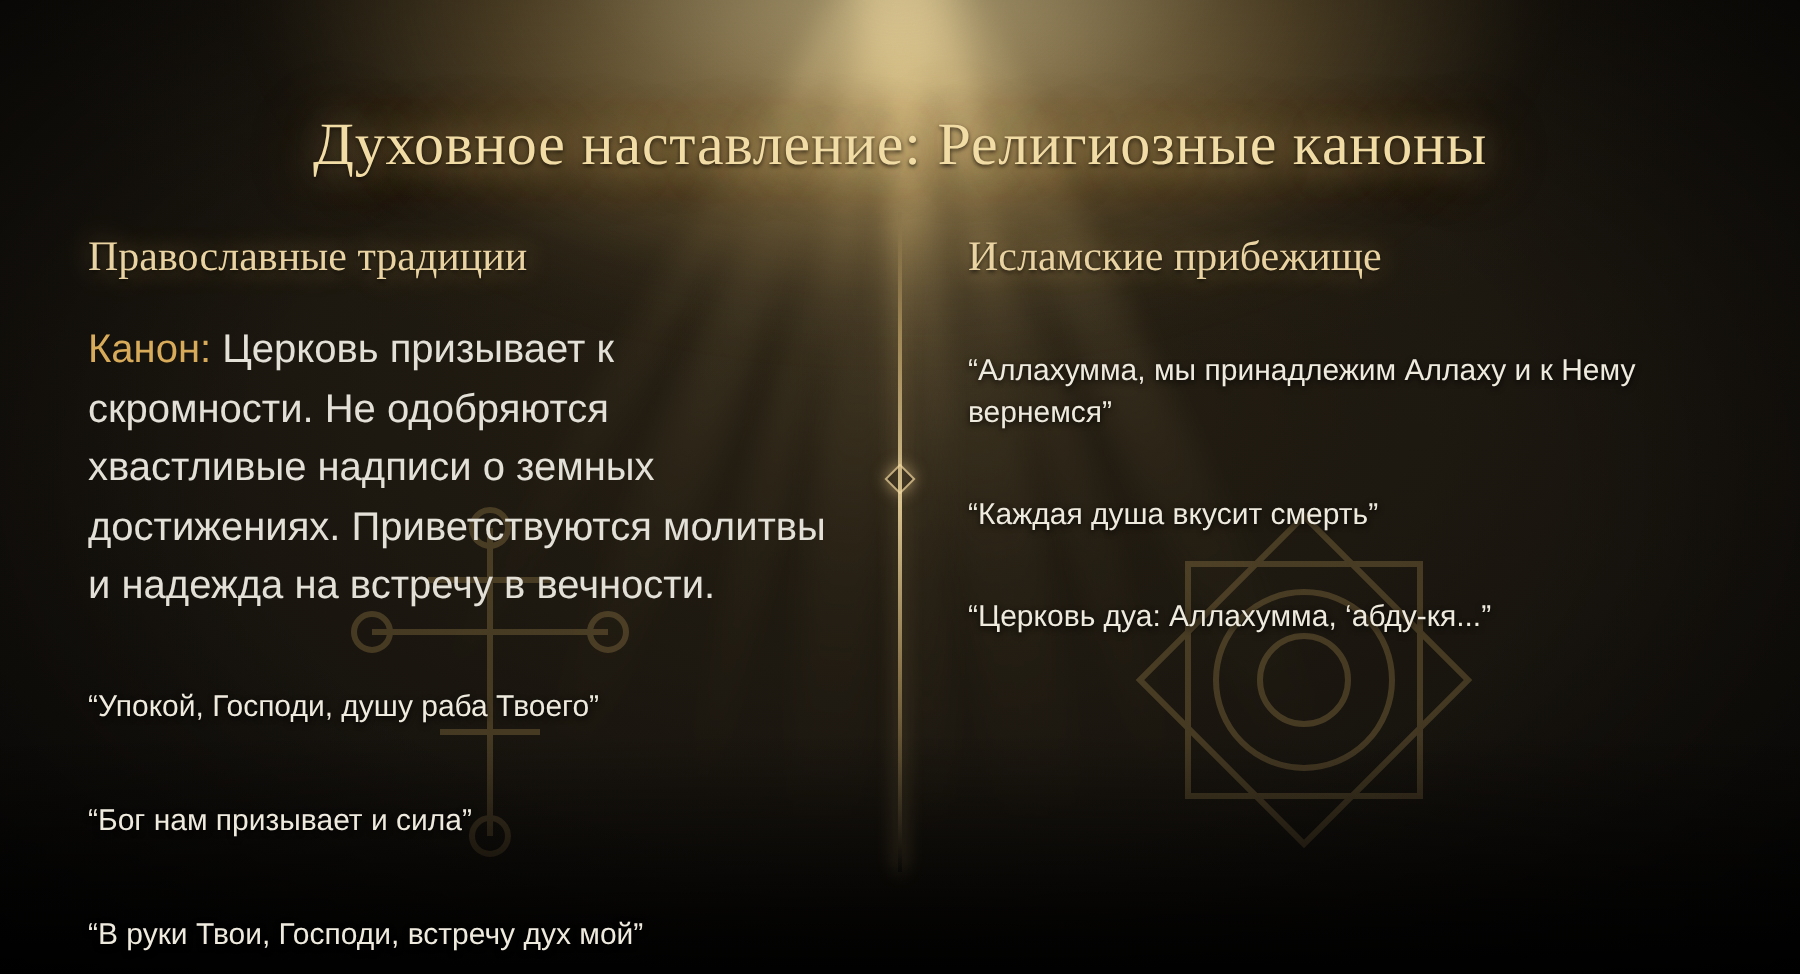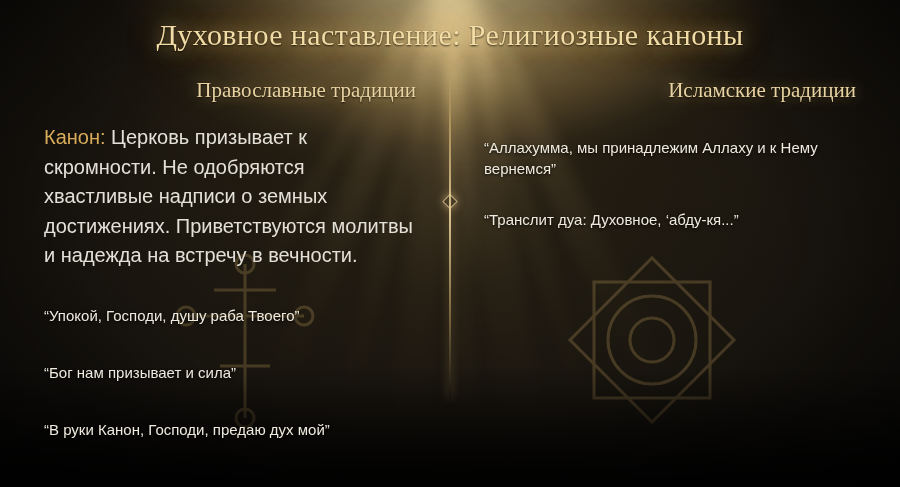--- a/index.html
+++ b/index.html
@@ -83,21 +83,21 @@
     box-sizing: border-box;
     padding: 0 44px;
   }
 
   .page-title {
     text-align: center;
     font-family: "Liberation Serif", serif;
     font-size: 30px;
     letter-spacing: .4px;
     color: #f2dca6;
-    padding-top: 18px;
+    padding-top: 56px;
     text-shadow: 0 0 18px rgba(255,215,140,0.55), 0 0 42px rgba(230,180,90,0.35), 0 1px 2px rgba(0,0,0,.8);
   }
 
   .columns {
     display: flex;
     margin-top: 26px;
     position: relative;
   }
   .col {
     width: 50%;
@@ -120,21 +120,21 @@
     position: absolute;
     left: 50%;
     top: 118px;
     transform: translate(-50%, 0) rotate(45deg);
     width: 9px; height: 9px;
     border: 1px solid rgba(240,214,158,0.75);
     box-shadow: 0 0 8px rgba(240,210,150,0.55);
   }
 
   .col-title {
-    text-align: right;
+    text-align: left;
     font-family: "Liberation Serif", serif;
     font-size: 21px;
     color: #e9d3a2;
     text-shadow: 0 0 14px rgba(240,200,120,0.45), 0 1px 2px rgba(0,0,0,.8);
     margin-bottom: 20px;
   }
 
   .canon {
     font-size: 20px;
     line-height: 1.48;
@@ -212,29 +212,30 @@
       <div class="divider-diamond"></div>
 
       <div class="col left">
         <div class="col-title">Православные традиции</div>
         <div class="canon">
           <span class="label">Канон:</span><span> Церковь призывает к скромности. Не одобряются хвастливые надписи о земных достижениях. Приветствуются молитвы и надежда на встречу в вечности.</span>
         </div>
         <div class="quotes">
           <div class="quote">“Упокой, Господи, душу раба Твоего”</div>
           <div class="quote">“Бог нам призывает и сила”</div>
-          <div class="quote">“В руки Канон, Господи, предаю дух мой”</div>
+          <div class="quote">“В руки Твои, Господи, встречу дух мой”</div>
         </div>
       </div>
 
       <div class="col right">
-        <div class="col-title">Исламские традиции</div>
+        <div class="col-title">Исламские прибежище</div>
         <div class="quotes">
           <div class="quote">“Аллахумма, мы принадлежим Аллаху и к Нему вернемся”</div>
-          <div class="quote">“Транслит дуа: Духовное, ‘абду-кя...”</div>
+          <div class="quote">“Каждая душа вкусит смерть”</div>
+          <div class="quote">“Церковь дуа: Аллахумма, ‘абду-кя...”</div>
         </div>
       </div>
 
     </div>
   </div>
 
   <div class="vignette"></div>
   <div class="bottom-fade"></div>
 </div>
 

